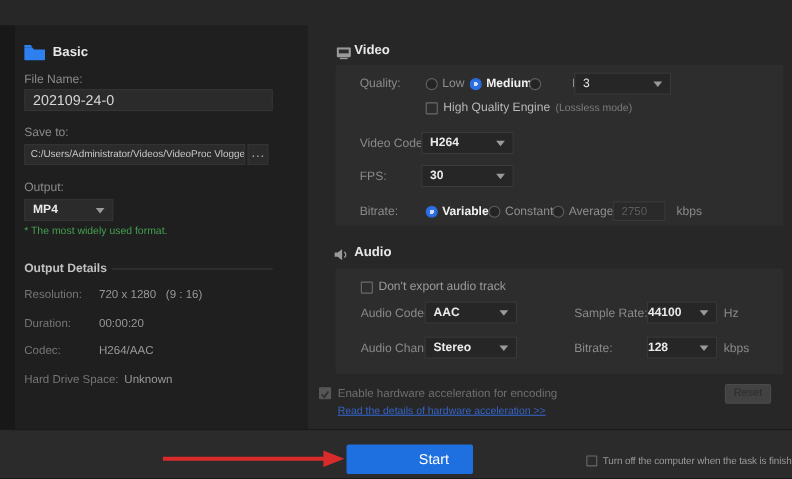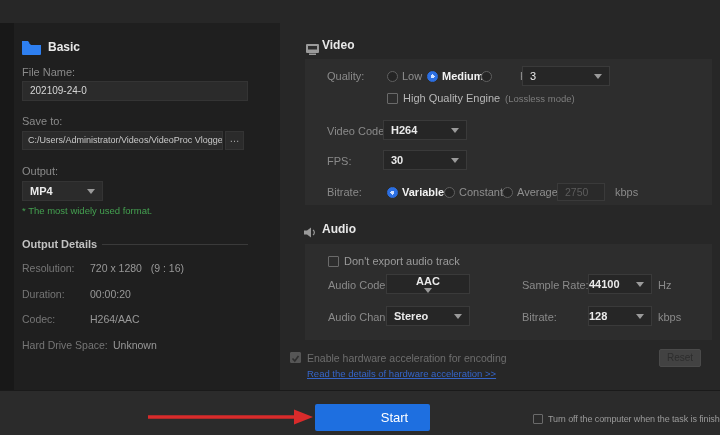--- a/index.html
+++ b/index.html
@@ -17,21 +17,21 @@
   #title-text { left:18px; top:0; height:22px; line-height:22px; color:#f0f0f0; font-size:13px; font-weight:700; }
 
   
   #left-strip { left:0; top:23px; width:14px; height:367px; background:#181818; }
   #left-panel { left:14px; top:23px; width:266px; height:367px; background:#1f1f1f; }
 
   .section-title { color:#e8e8e8; font-size:12px; font-weight:700; white-space:nowrap; }
 
   .text-input {
     background:#2b2b2b; border:1px solid #343434; color:#d6d6d6;
-    font-size:10px; line-height:18px; padding-left:7px; white-space:nowrap; overflow:hidden;
+    font-size:13px; line-height:18px; padding-left:7px; white-space:nowrap; overflow:hidden;
   }
   .select {
     background:#262626; border:1px solid #3a3a3a; color:#e8e8e8;
     font-size:11px; display:flex; align-items:center; justify-content:space-between;
     padding:0 7px; cursor:default;
   }
   .select .val { font-weight:700; color:#eaeaea; white-space:nowrap; }
   .tri { width:0; height:0; border-left:4px solid transparent; border-right:4px solid transparent; border-top:5px solid #9a9a9a; }
 
   .radio { width:11px; height:11px; border-radius:50%; border:1px solid #606060; background:#242424; display:inline-block; }
@@ -162,21 +162,21 @@
       </svg>
   </span>
   <div class="abs section-title" style="left:322px; top:222px;">Audio</div>
 
   <div class="abs group-panel" style="left:305px; top:244px; width:407px; height:96px;"></div>
 
   <span class="abs checkbox" style="left:328px; top:256px;"></span>
   <span class="abs" style="left:344px; top:255px; color:#9a9a9a; font-size:11px; white-space:nowrap;">Don't export audio track</span>
 
   <div class="abs lbl" style="left:328px; top:279px;">Audio Codec:</div>
-  <div class="abs select" style="left:386px; top:274px; width:84px; height:20px;flex-direction:column;">
+  <div class="abs select" style="left:386px; top:274px; width:84px; height:20px;">
     <span class="val">AAC</span>
     <span class="tri"></span>
   </div>
   <div class="abs lbl" style="left:522px; top:279px;">Sample Rate:</div>
   <div class="abs select" style="left:588px; top:274px; width:64px; height:20px; padding-left:0;">
     <span class="val">44100</span>
     <span class="tri"></span>
   </div>
   <span class="abs lbl" style="left:658px; top:279px;">Hz</span>
 

